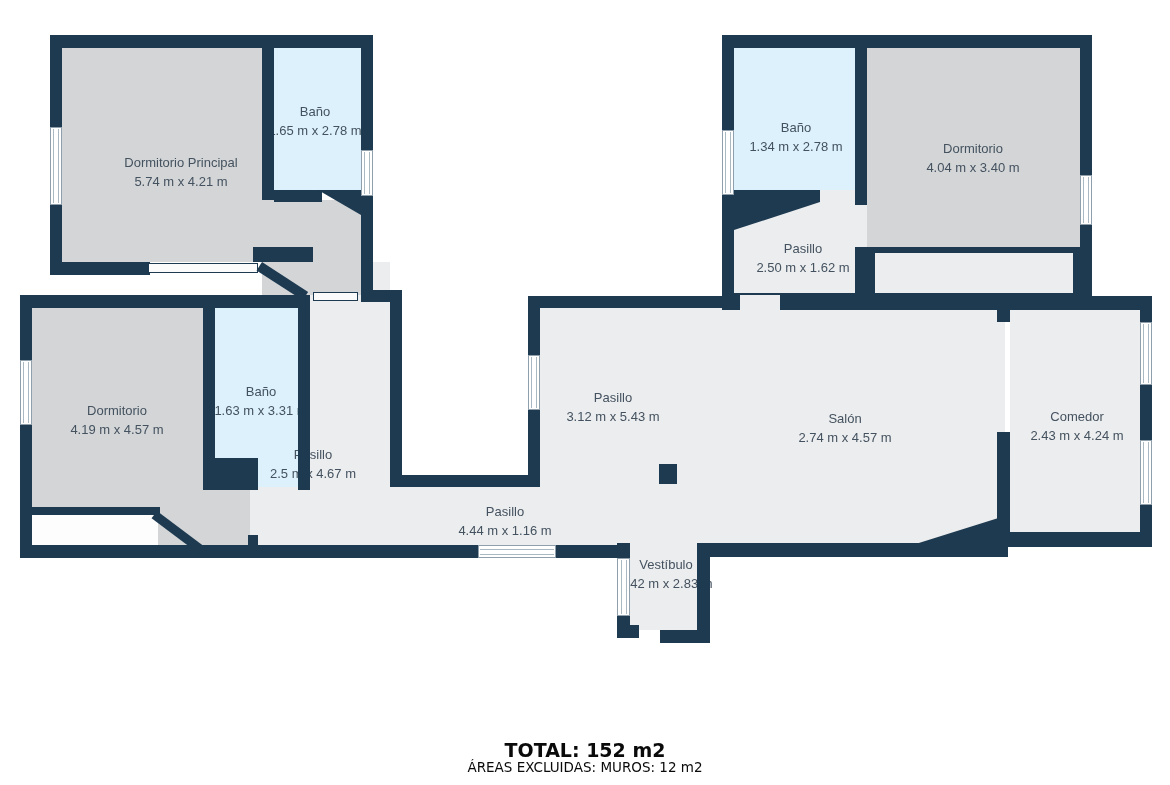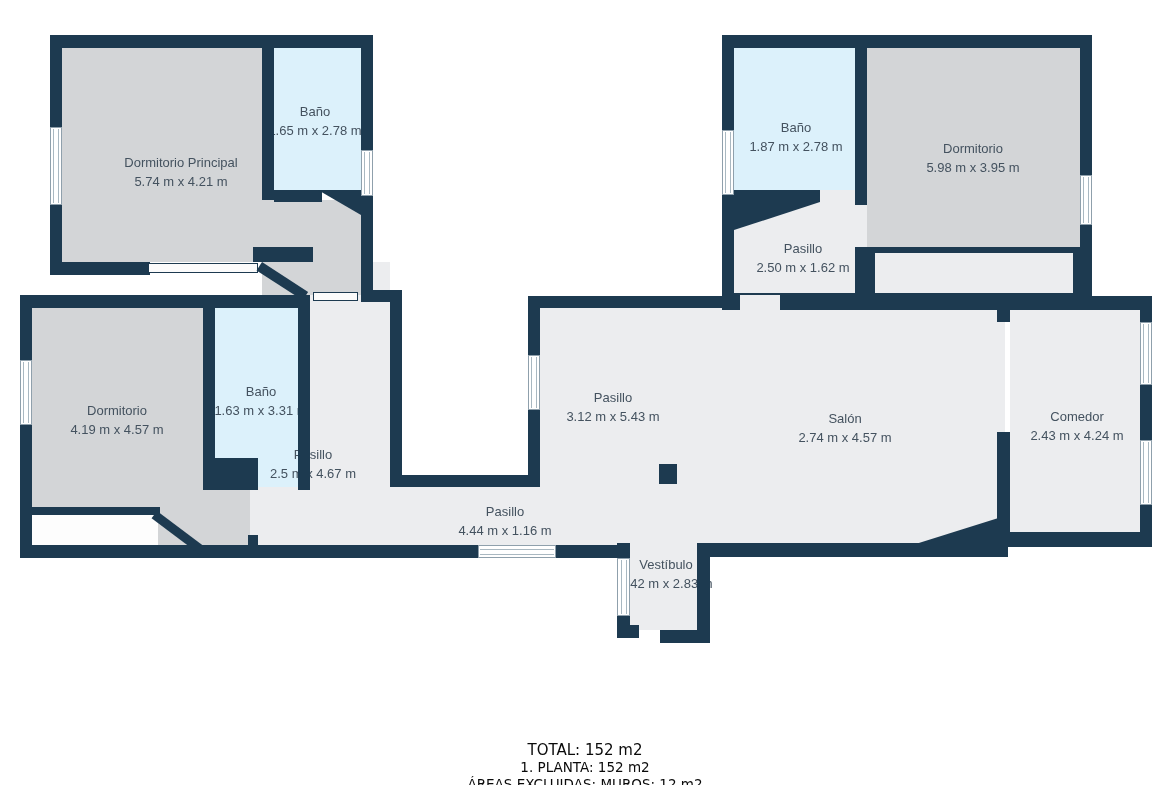--- a/index.html
+++ b/index.html
@@ -15,21 +15,21 @@
   .window .pane{position:absolute;background:#ffffff;}
   .win-v .pane{left:50%;top:1px;bottom:1px;width:4px;margin-left:-3px;border-left:1px solid #a9b8c1;border-right:1px solid #a9b8c1;}
   .win-h .pane{top:50%;left:1px;right:1px;height:4px;margin-top:-3px;border-top:1px solid #a9b8c1;border-bottom:1px solid #a9b8c1;}
   .door-panel{position:absolute;background:#fbfbfb;border:1px solid #1d3a50;z-index:3;box-sizing:border-box;}
   .tri{position:absolute;background:#1d3a50;z-index:3;}
   .diag{position:absolute;background:#1d3a50;z-index:3;transform-origin:0 0;}
   .room-label{position:absolute;z-index:2;transform:translate(-50%,-50%);text-align:center;
               color:#44525f;font-size:13px;line-height:19px;white-space:nowrap;}
   .summary{position:absolute;left:0;right:0;top:741px;text-align:center;color:#0a0a0a;
            font-family:"DejaVu Sans",sans-serif;z-index:5;}
-  .summary .total{font-weight:normal;font-size:15px;line-height:18px;}
+  .summary .total{font-weight:bold;font-size:19px;line-height:18px;}
   .summary .line{font-size:13.5px;line-height:17px;}
 </style>
 </head>
 <body>
 
 <div class="floor f-gray" style="left:62px;top:48px;width:200px;height:214px;"></div>
 <div class="floor f-light" style="left:305px;top:262px;width:85px;height:228px;"></div>
 <div class="floor f-gray" style="left:262px;top:200px;width:99px;height:95px;"></div>
 <div class="floor f-bath" style="left:274px;top:48px;width:87px;height:142px;"></div>
 
@@ -54,25 +54,25 @@
 <div class="room-label" style="left:181px;top:172px;text-align:center;">
   <div>Dormitorio Principal</div>
   <div>5.74 m x 4.21 m</div>
 </div>
 <div class="room-label" style="left:315px;top:121px;">
   <div>Baño</div>
   <div>1.65 m x 2.78 m</div>
 </div>
 <div class="room-label" style="left:796px;top:137px;">
   <div>Baño</div>
-  <div>1.87 m x 2.78 m</div>
+  <div>1.34 m x 2.78 m</div>
 </div>
 <div class="room-label" style="left:973px;top:158px;">
   <div>Dormitorio</div>
-  <div>5.98 m x 3.95 m</div>
+  <div>4.04 m x 3.40 m</div>
 </div>
 <div class="room-label" style="left:803px;top:258px;">
   <div>Pasillo</div>
   <div>2.50 m x 1.62 m</div>
 </div>
 <div class="room-label" style="left:117px;top:420px;">
   <div>Dormitorio</div>
   <div>4.19 m x 4.57 m</div>
 </div>
 <div class="room-label" style="left:261px;top:401px;">
@@ -197,15 +197,14 @@
 <div class="wall" style="left:855px;top:247px;width:12px;height:63px;"></div>
 <div class="wall" style="left:734px;top:190px;width:86px;height:12px;"></div>
 <div class="floor f-light" style="left:820px;top:190px;width:35px;height:12px;z-index:3;"></div>
 <div class="tri" style="left:734px;top:202px;width:86px;height:28px;clip-path:polygon(0 0,100% 0,0 100%);"></div>
 <div class="wall" style="left:867px;top:247px;width:213px;height:6px;"></div>
 <div class="wall" style="left:867px;top:253px;width:8px;height:40px;"></div>
 <div class="wall" style="left:1073px;top:253px;width:7px;height:40px;"></div>
 
 <div class="summary">
   <div class="total">TOTAL: 152 m2</div>
-  <div class="line">1. PLANTA: 152 m2</div>
   <div class="line">ÁREAS EXCLUIDAS: MUROS: 12 m2</div>
 </div>
 
 </body></html>

